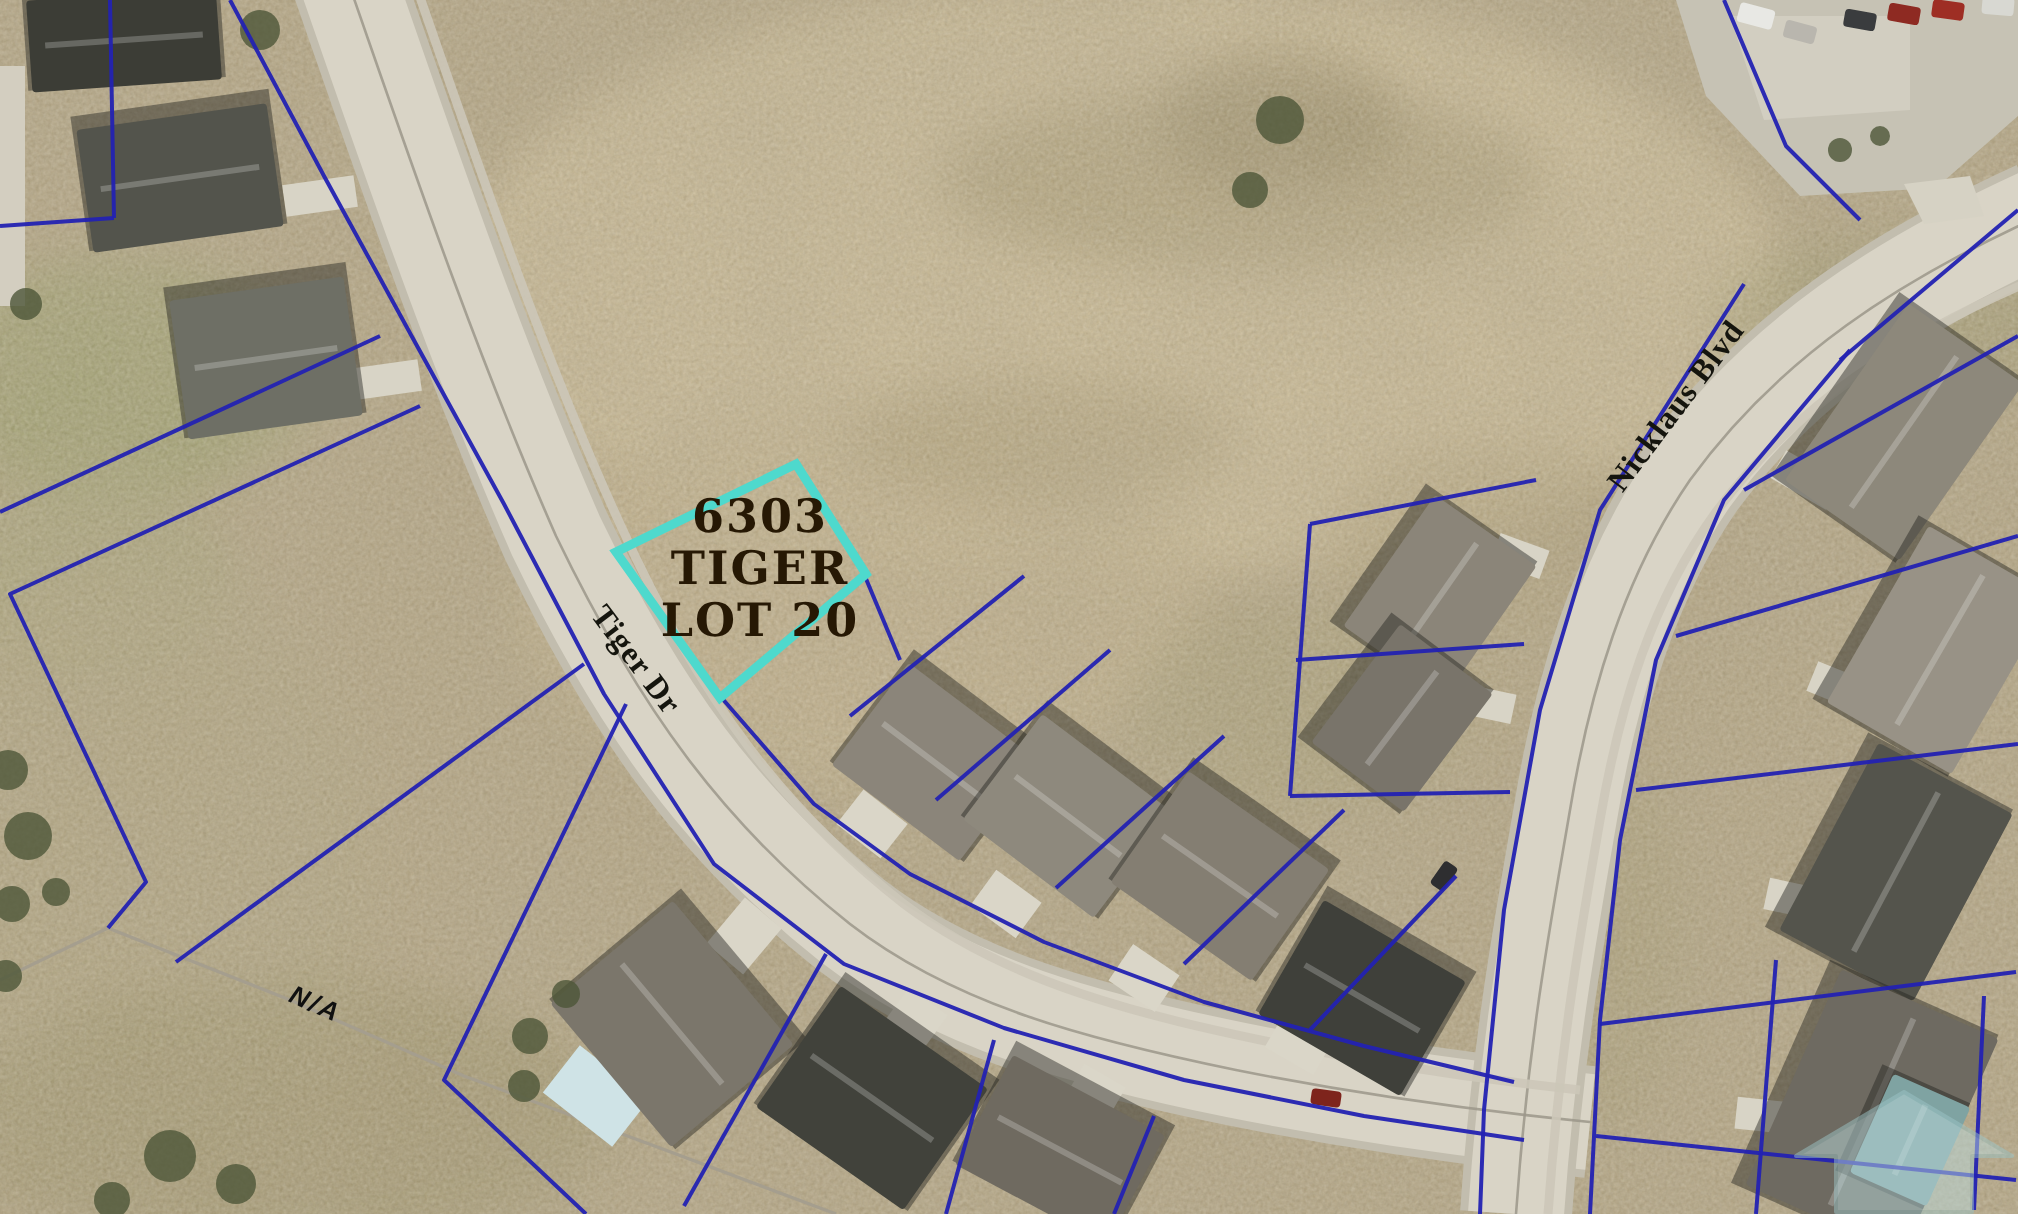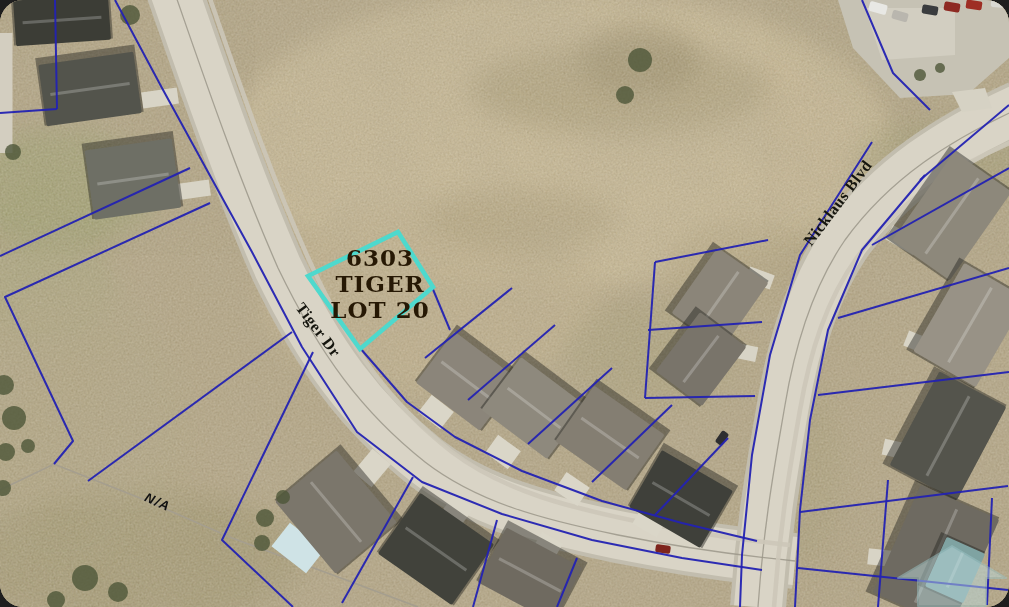--- a/index.html
+++ b/index.html
@@ -1,16 +1,16 @@
 <!DOCTYPE html>
 <html><head>
 <meta charset="utf-8">
 <style>
   html,body{margin:0;padding:0;background:#1e1e1e;}
-  .stage{width:1009px;height:607px;position:relative;overflow:hidden;background:#b3a585;border-radius:23px;}
+  .stage{width:1009px;height:607px;position:relative;overflow:hidden;background:#b3a585;}
   svg{display:block;}
   .lot-label{font-family:"DejaVu Serif","Liberation Serif",serif;font-weight:700;font-size:23px;
              fill:#261804;letter-spacing:1px;text-anchor:middle;}
   .street-label{font-family:"Liberation Serif","DejaVu Serif",serif;font-weight:700;font-size:16px;
              fill:#15150e;letter-spacing:.5px;text-anchor:middle;}
   .note-label{font-family:"Liberation Sans","DejaVu Sans",sans-serif;font-weight:700;font-style:italic;
              font-size:13px;fill:#101010;letter-spacing:1.5px;text-anchor:middle;}
 </style>
 </head>
 <body>

